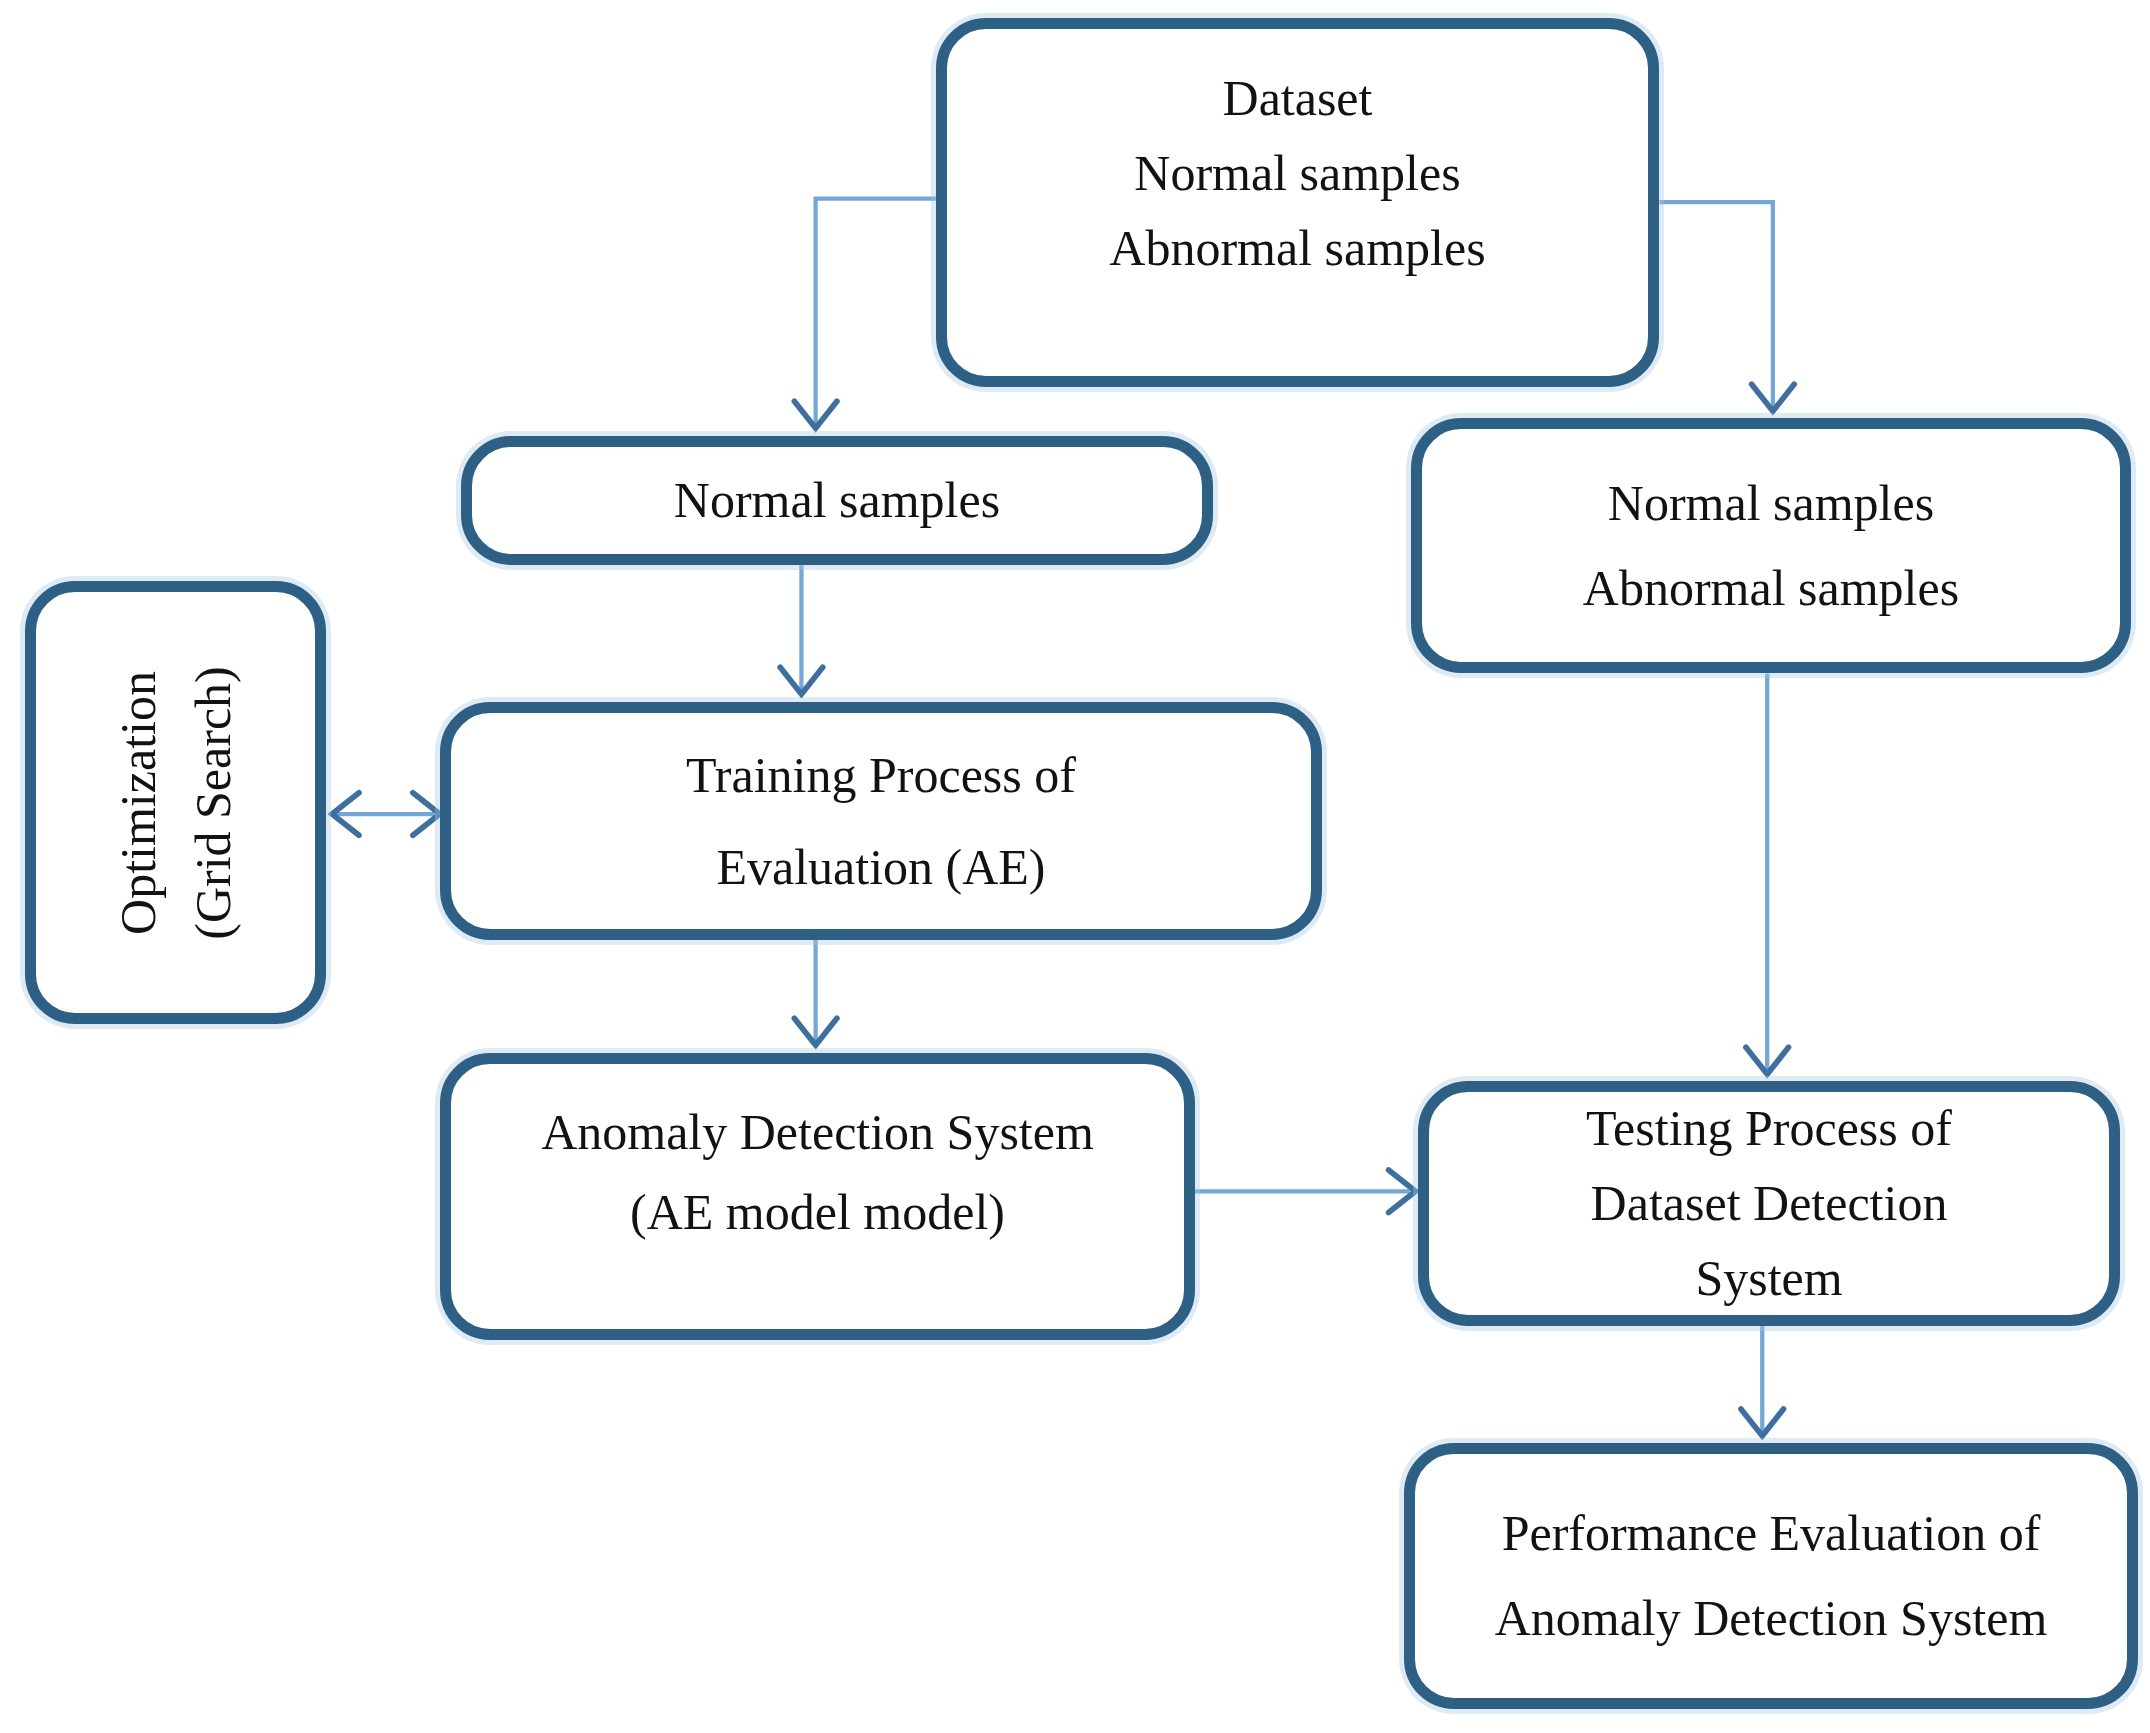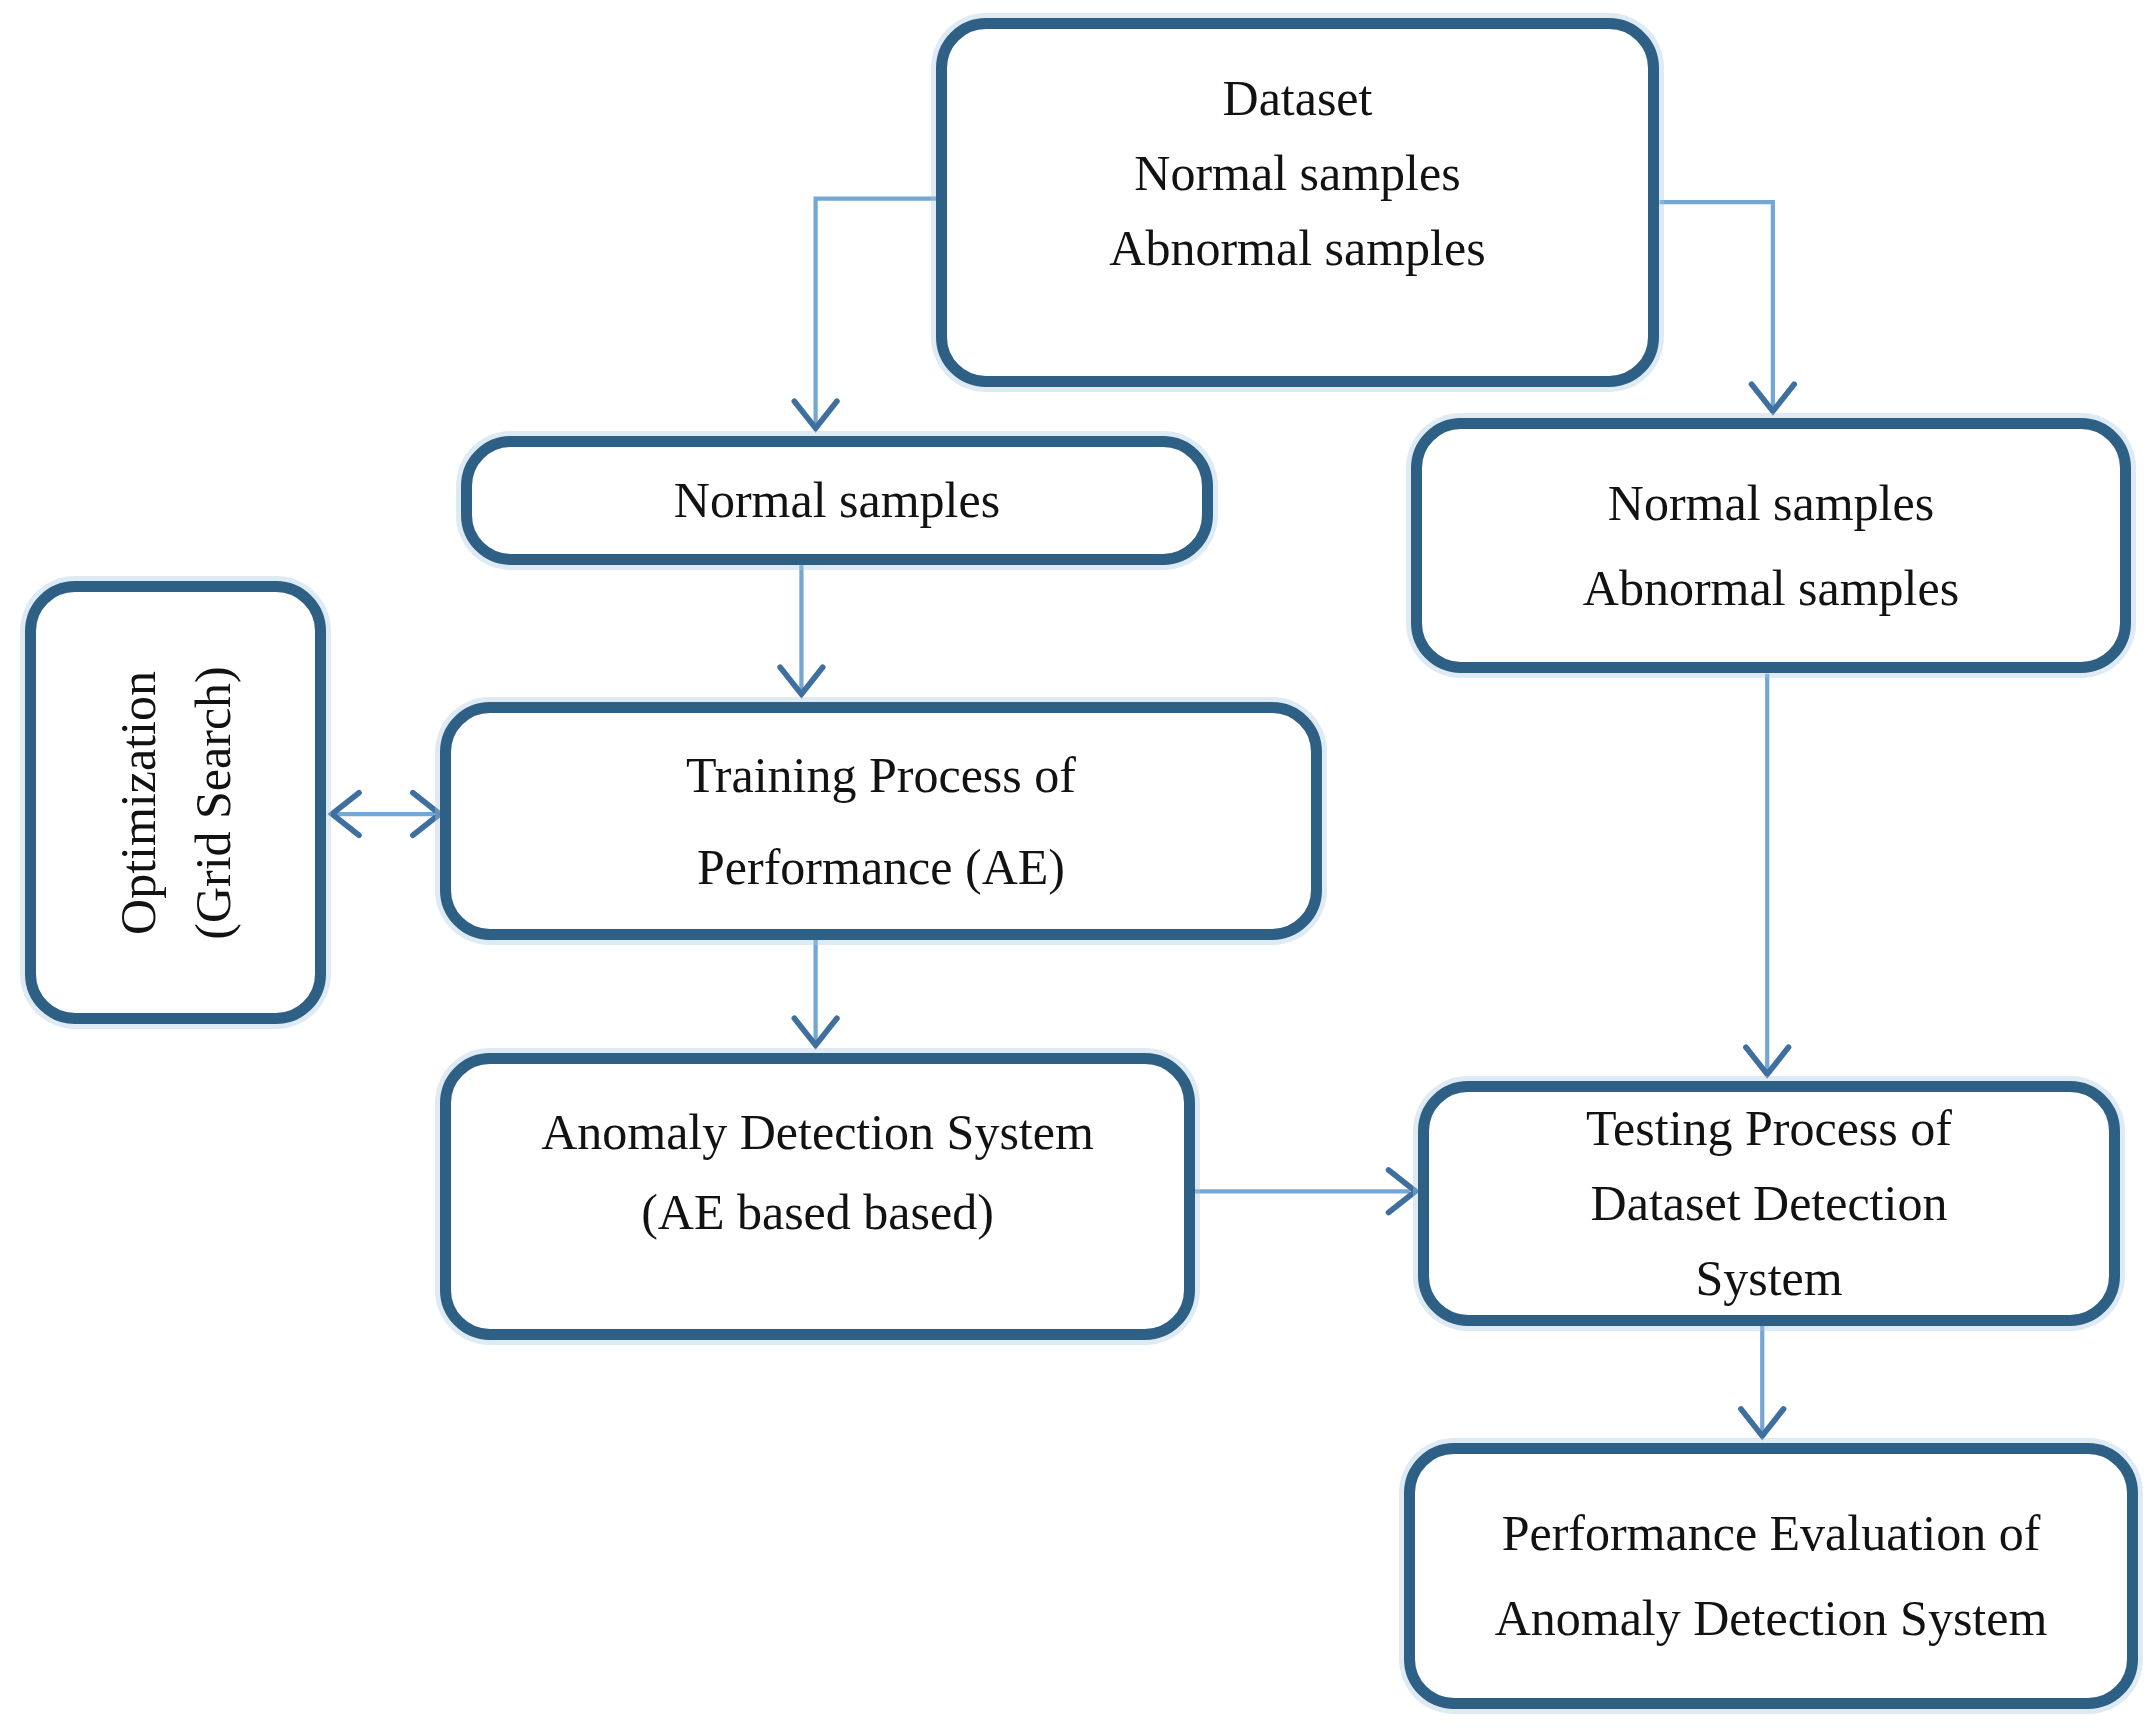--- a/index.html
+++ b/index.html
@@ -104,26 +104,26 @@
 
   <div class="node" id="node-optimization">
     <div class="rotated">
       <div class="line">Optimization</div>
       <div class="line">(Grid Search)</div>
     </div>
   </div>
 
   <div class="node" id="node-training">
     <div class="line">Training Process of</div>
-    <div class="line">Performance (AE)</div>
+    <div class="line">Evaluation (AE)</div>
   </div>
 
   <div class="node" id="node-anomaly-detection">
     <div class="line">Anomaly Detection System</div>
-    <div class="line">(AE based based)</div>
+    <div class="line">(AE model model)</div>
   </div>
 
   <div class="node" id="node-mixed-samples">
     <div class="line">Normal samples</div>
     <div class="line">Abnormal samples</div>
   </div>
 
   <div class="node" id="node-testing">
     <div class="line">Testing Process of</div>
     <div class="line">Dataset Detection</div>

